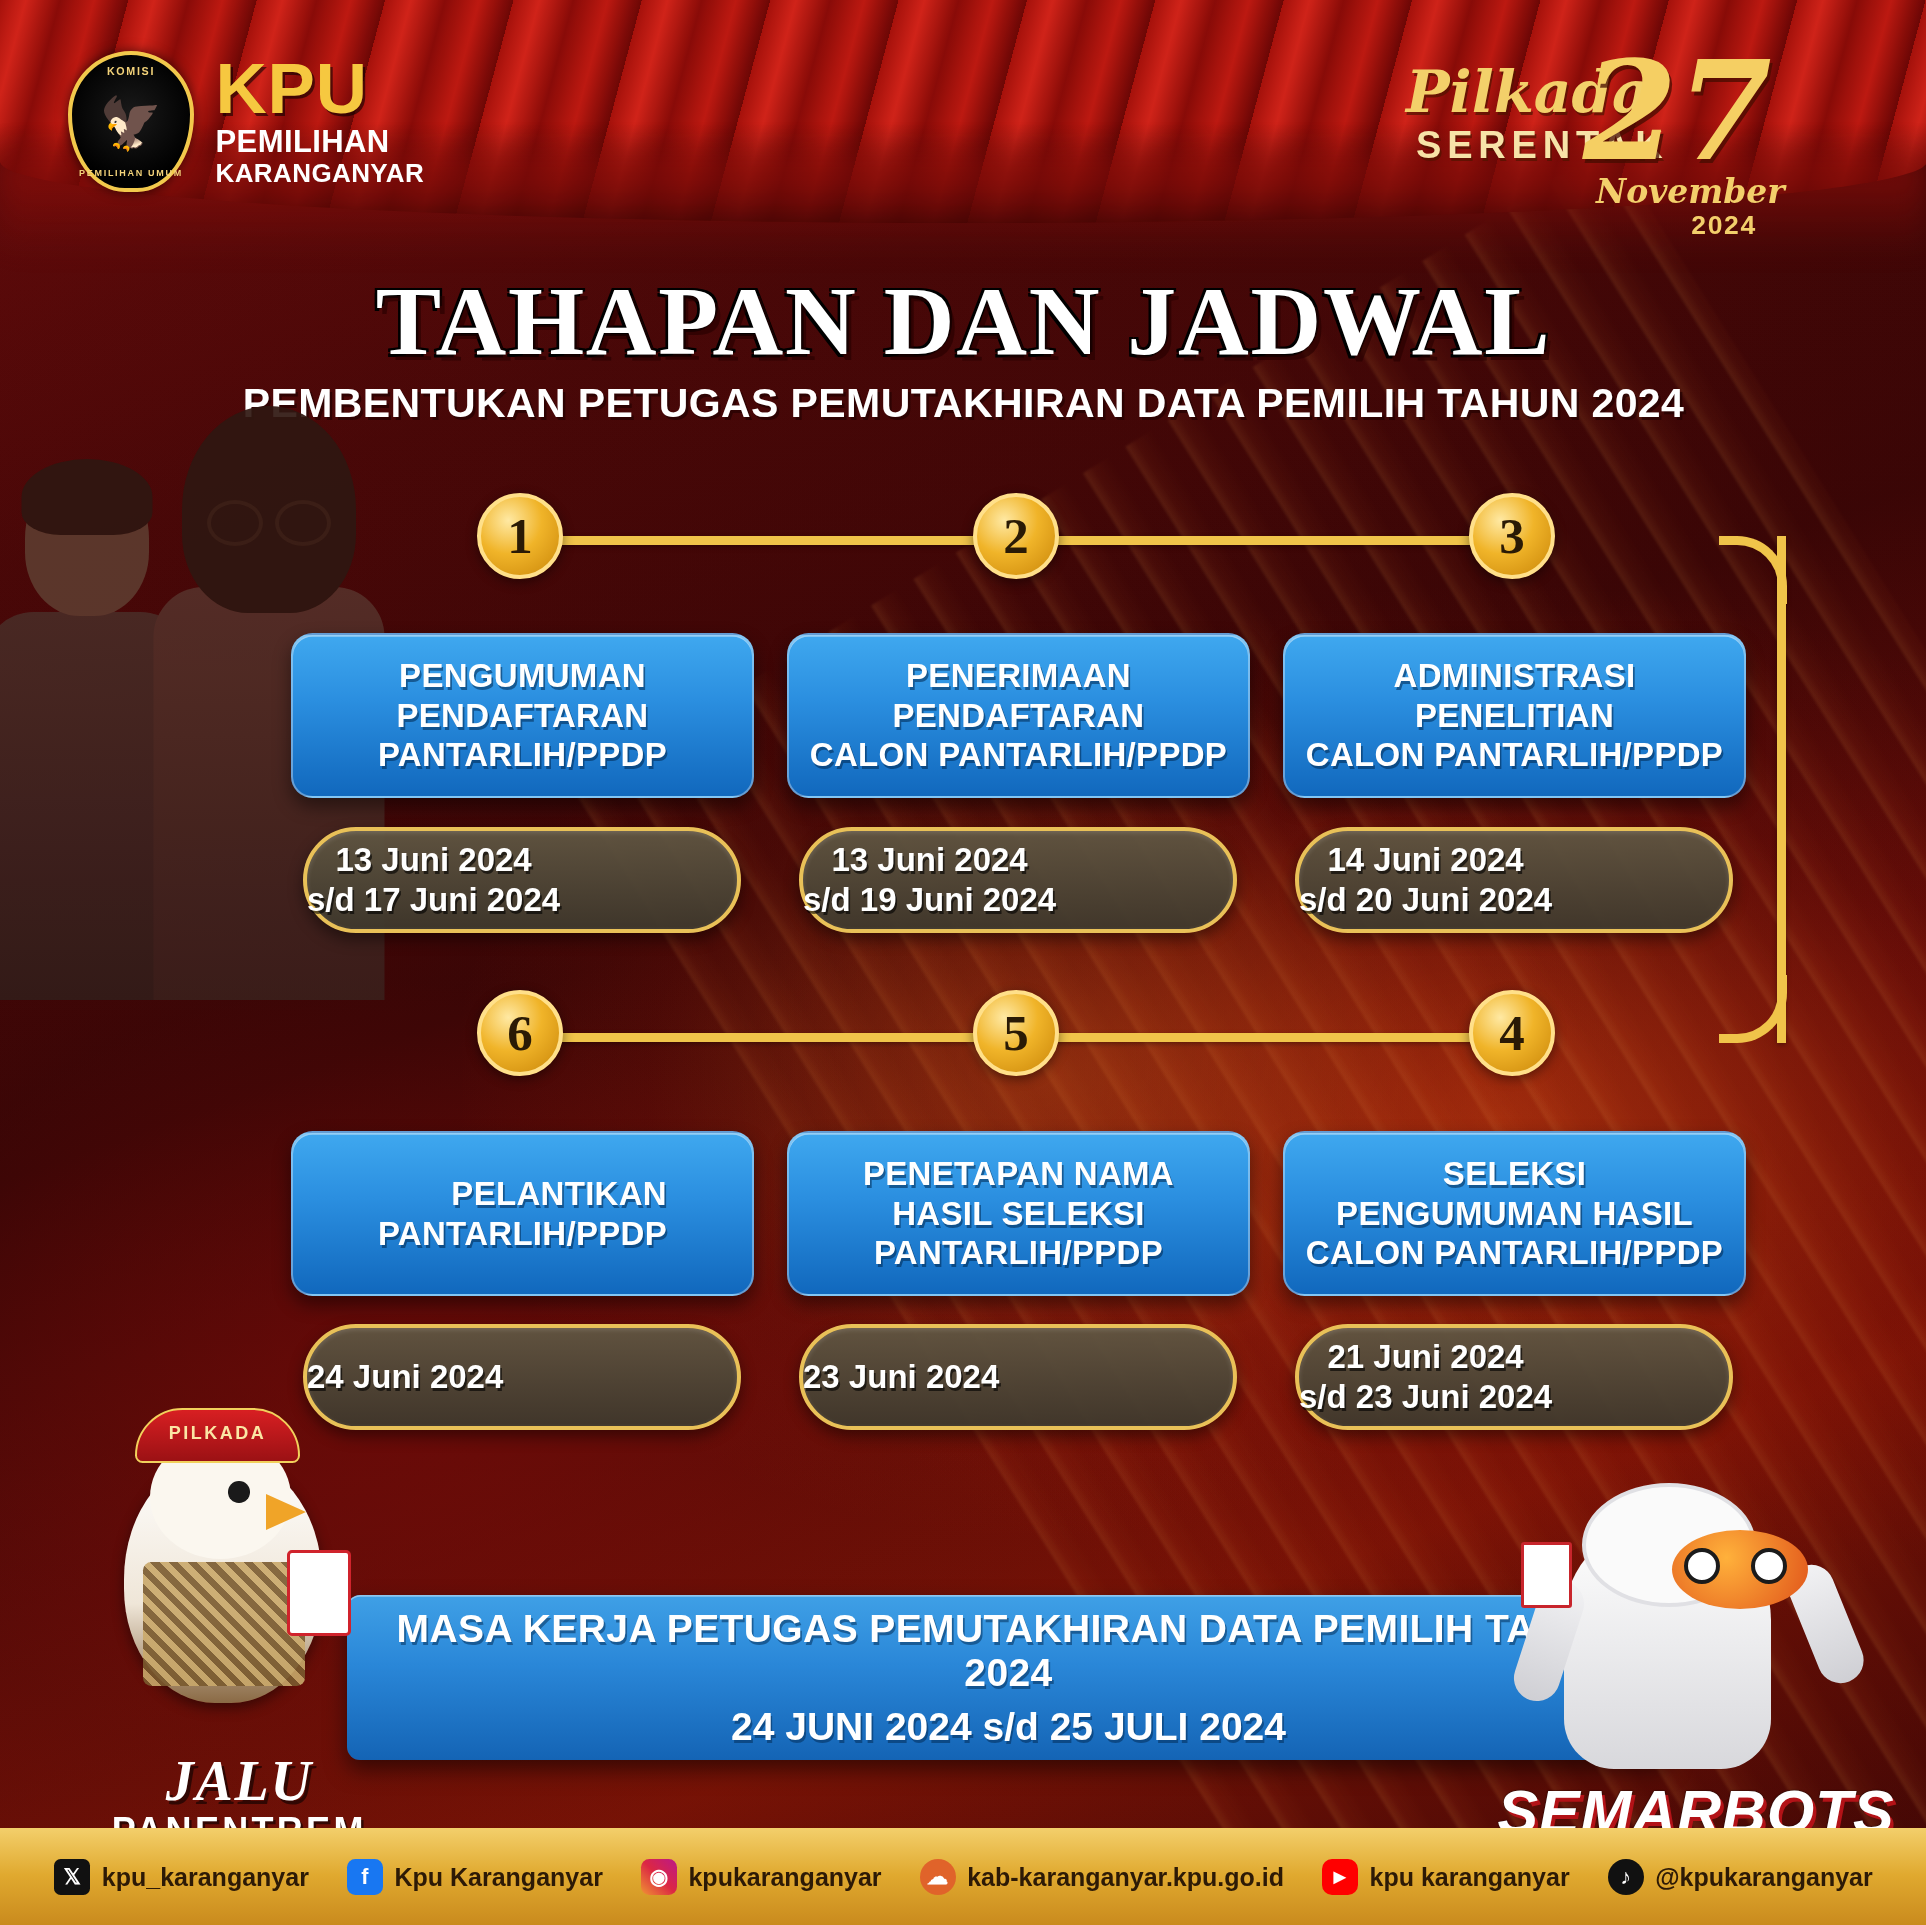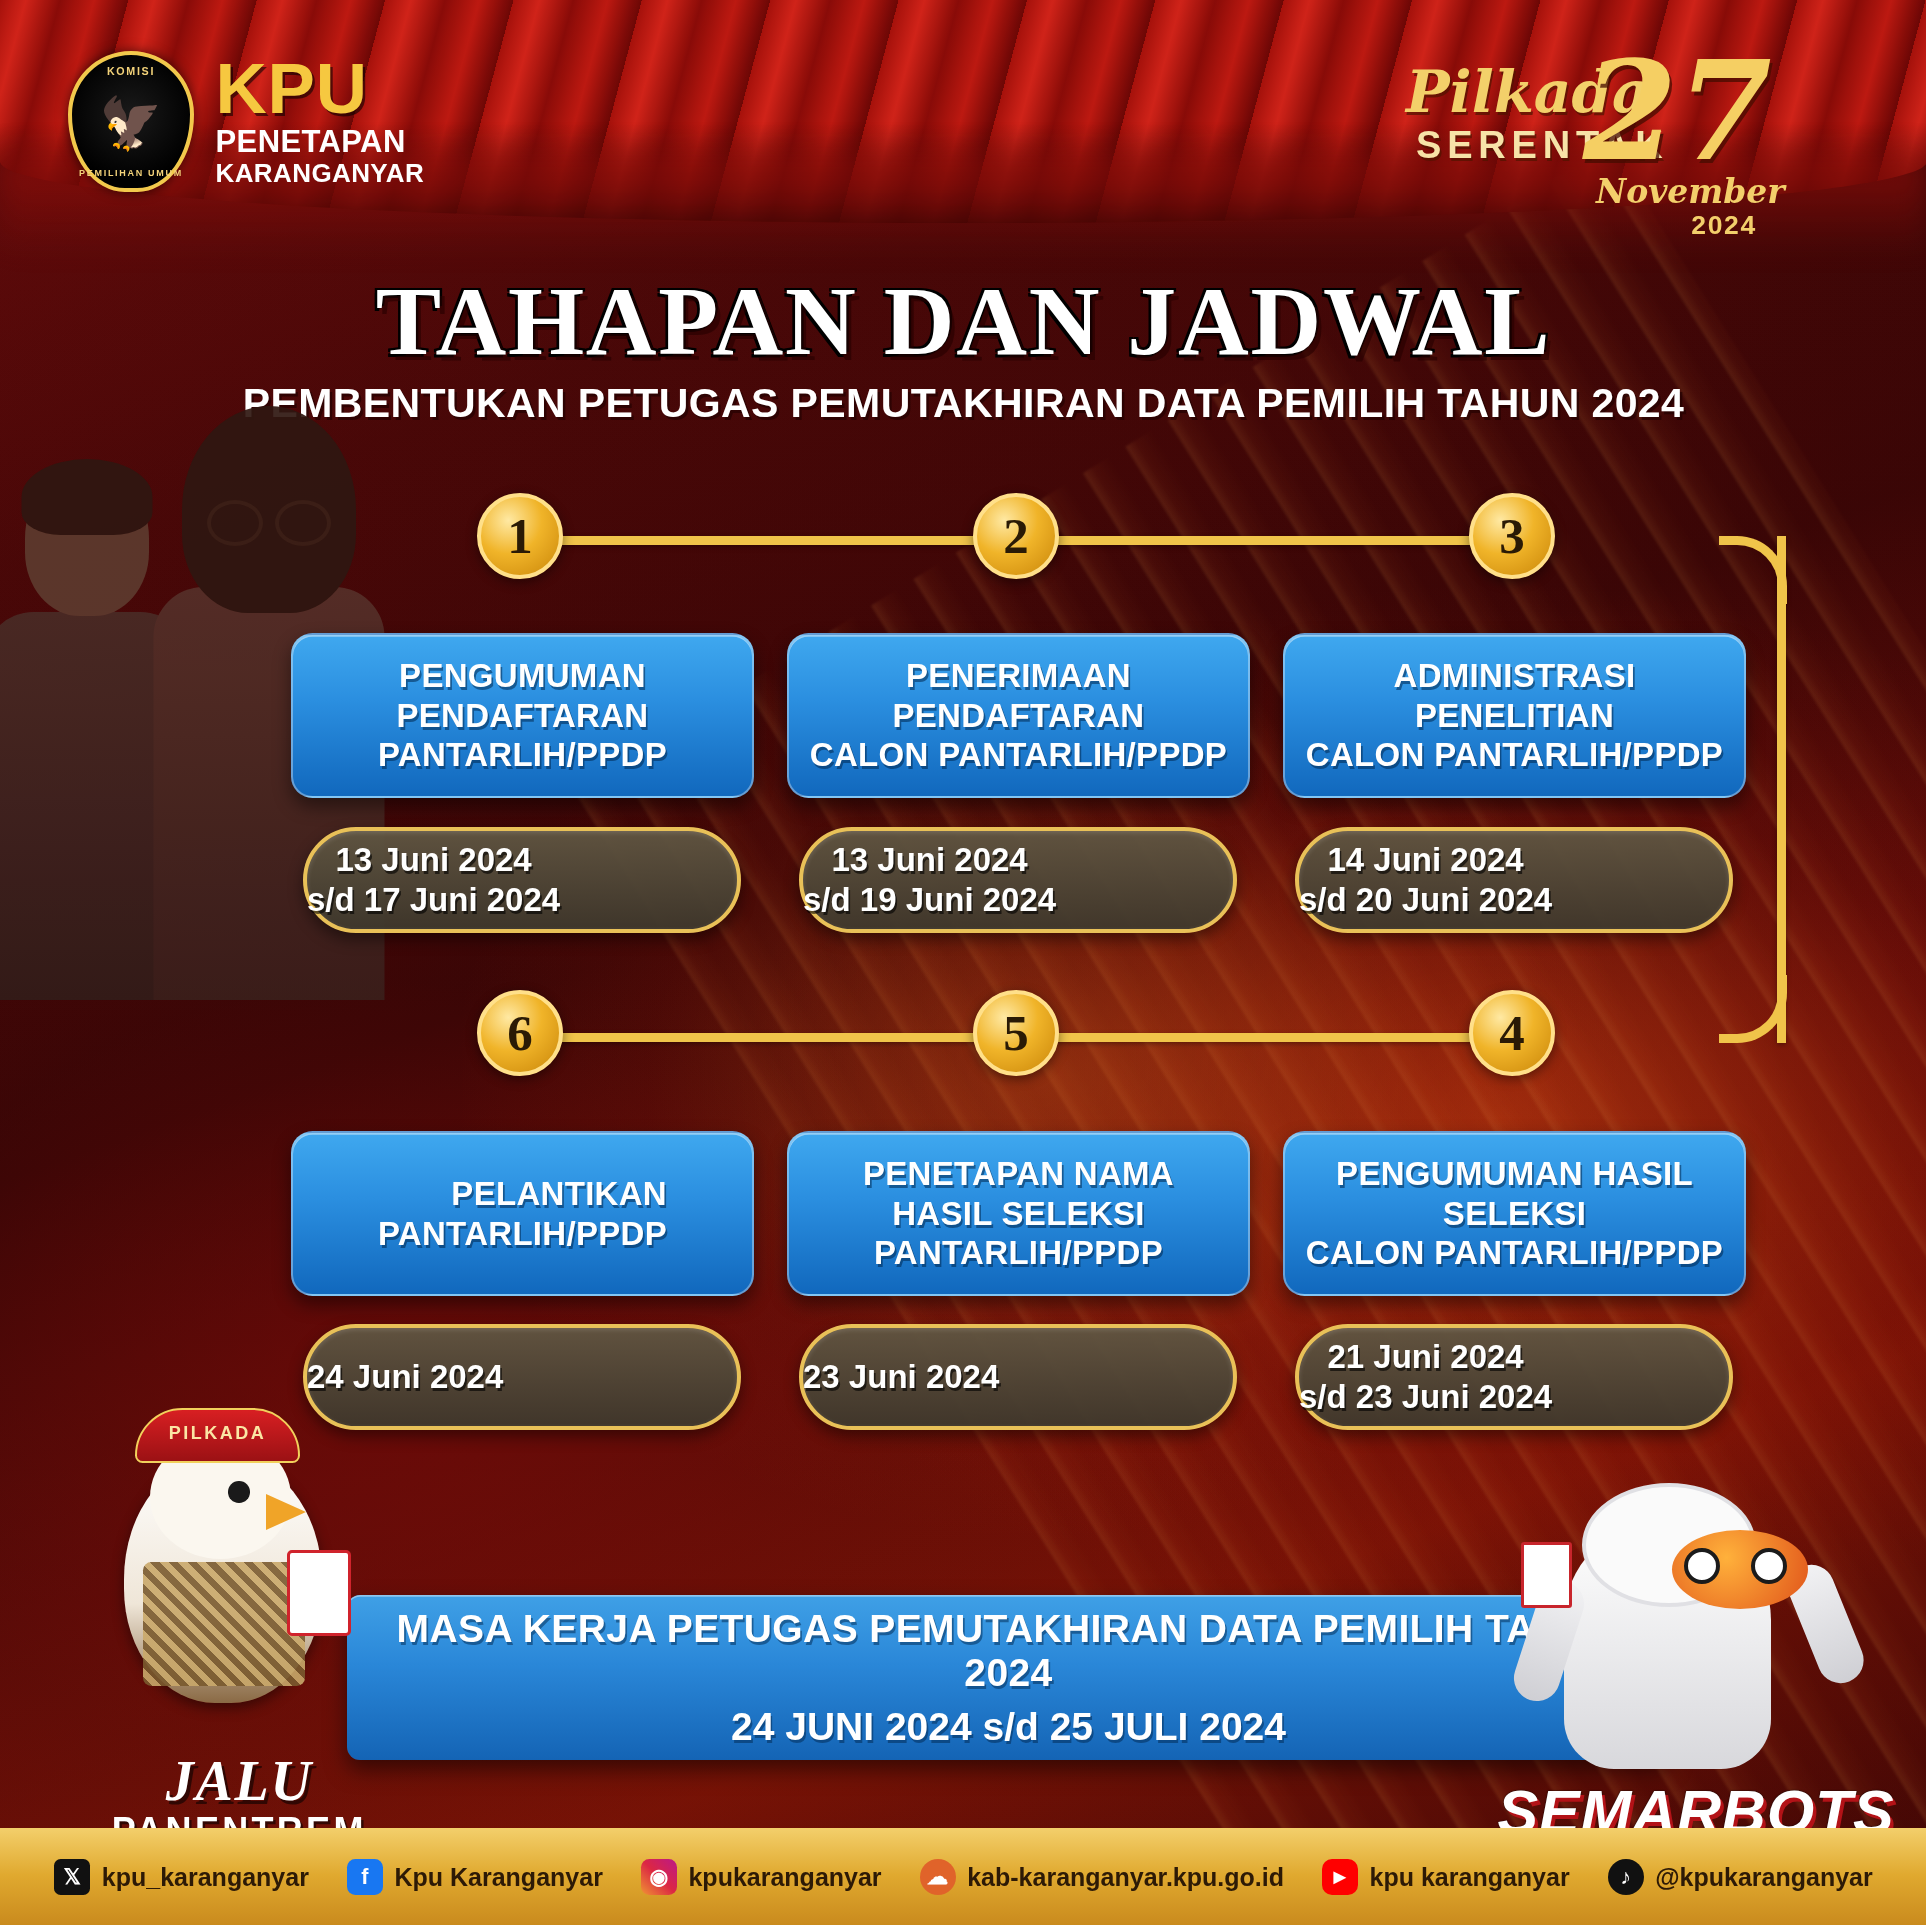--- a/index.html
+++ b/index.html
@@ -257,21 +257,21 @@
   <div class="curtain"></div>
 
   <div class="logo-block">
     <div class="kpu-seal">
       <div class="ring-text-top">KOMISI</div>
       <div class="garuda">🦅</div>
       <div class="ring-text-bottom">PEMILIHAN UMUM</div>
     </div>
     <div class="kpu-text">
       <div class="kpu-big">KPU</div>
-      <div class="kpu-sub1">PENETAPAN</div>
+      <div class="kpu-sub1">PEMILIHAN</div>
       <div class="kpu-sub2">KARANGANYAR</div>
     </div>
   </div>
 
   <div class="pilkada-mark">
     <div class="pil-word">Pilkada</div>
     <div class="ser-word">SERENTAK</div>
     <div class="big-27">27</div>
     <div class="nov-word">November</div>
     <div class="year-word">2024</div>
@@ -359,22 +359,22 @@
   </div>
   <div class="card" style="left:787px; top:1131px;">
     <div class="card-text">
       <div>PENETAPAN NAMA</div>
         <div>HASIL SELEKSI</div>
         <div>PANTARLIH/PPDP</div>
     </div>
   </div>
   <div class="card" style="left:1283px; top:1131px;">
     <div class="card-text">
-      <div>PENGUMUMAN HASIL</div>
-        <div>SELEKSI</div>
+      <div>SELEKSI</div>
+        <div>PENGUMUMAN HASIL</div>
         <div>CALON PANTARLIH/PPDP</div>
     </div>
   </div>
 
   <div class="datebox" style="left:303px; top:1324px;">
     <div class="date-text">
       <div>24 Juni 2024</div>
     </div>
   </div>
   <div class="datebox" style="left:799px; top:1324px;">

